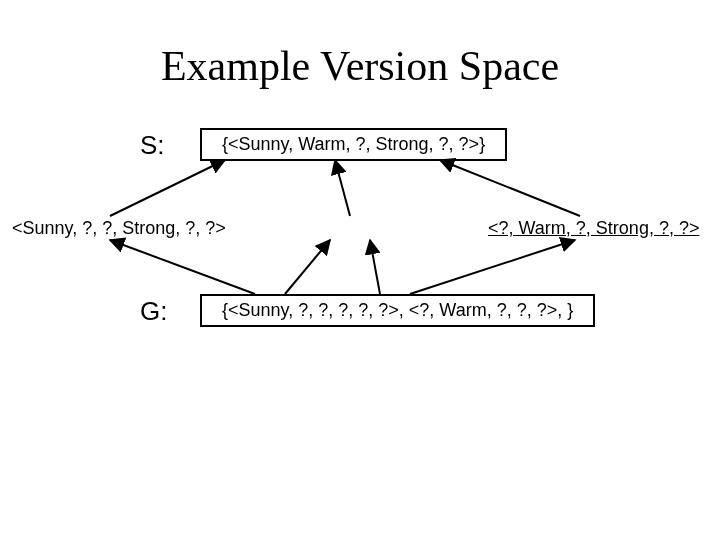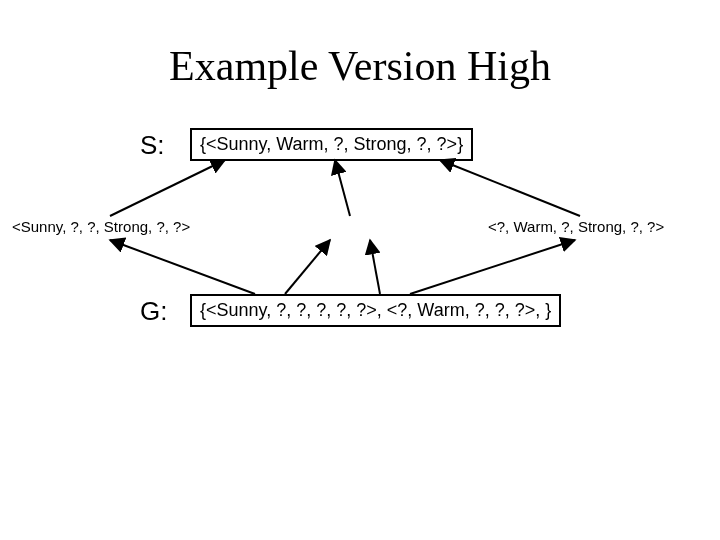--- a/index.html
+++ b/index.html
@@ -30,36 +30,37 @@
     font-family: Arial, Helvetica, sans-serif;
   }
   .label-S { top: 130px; left: 140px; }
   .label-G { top: 296px; left: 140px; }
 
   .box {
     position: absolute;
     border: 2px solid #000;
     font-family: Arial, Helvetica, sans-serif;
     font-size: 18px;
-    padding: 4px 8px;
+    padding: 4px 20px;
     background: #fff;
     white-space: nowrap;
+    margin-left: 10px;
   }
   .box-S { top: 128px; left: 190px; }
   .box-G { top: 294px; left: 190px; }
 
   .mid {
     position: absolute;
     font-family: Arial, Helvetica, sans-serif;
-    font-size: 15px;
+    font-size: 18px;
     white-space: nowrap;
   }
   .mid1 { top: 218px; left: 12px; }
   .mid2 { top: 218px; left: 262px; }
-  .mid3 { top: 218px; left: 488px; }
+  .mid3 { top: 218px; left: 488px; text-decoration: underline; }
 
   svg.arrows {
     position: absolute;
     top: 0;
     left: 0;
     width: 720px;
     height: 540px;
     pointer-events: none;
   }
 
@@ -73,21 +74,21 @@
     white-space: pre;
   }
   .examples .row { display: block; }
   sub { font-size: 0.6em; vertical-align: sub; }
 </style>
 </head>
 <body>
 
 <div class="slide">
 
-  <div class="title">Example Version High</div>
+  <div class="title">Example Version Space</div>
 
   <div class="label-S">S:</div>
   <div class="box box-S">{&lt;Sunny, Warm, ?, Strong, ?, ?&gt;}</div>
 
   <div class="mid mid1">&lt;Sunny, ?, ?, Strong, ?, ?&gt;</div>
   <div class="mid mid3">&lt;?, Warm, ?, Strong, ?, ?&gt;</div>
 
   <div class="label-G">G:</div>
   <div class="box box-G">{&lt;Sunny, ?, ?, ?, ?, ?&gt;, &lt;?, Warm, ?, ?, ?&gt;, }</div>
 

